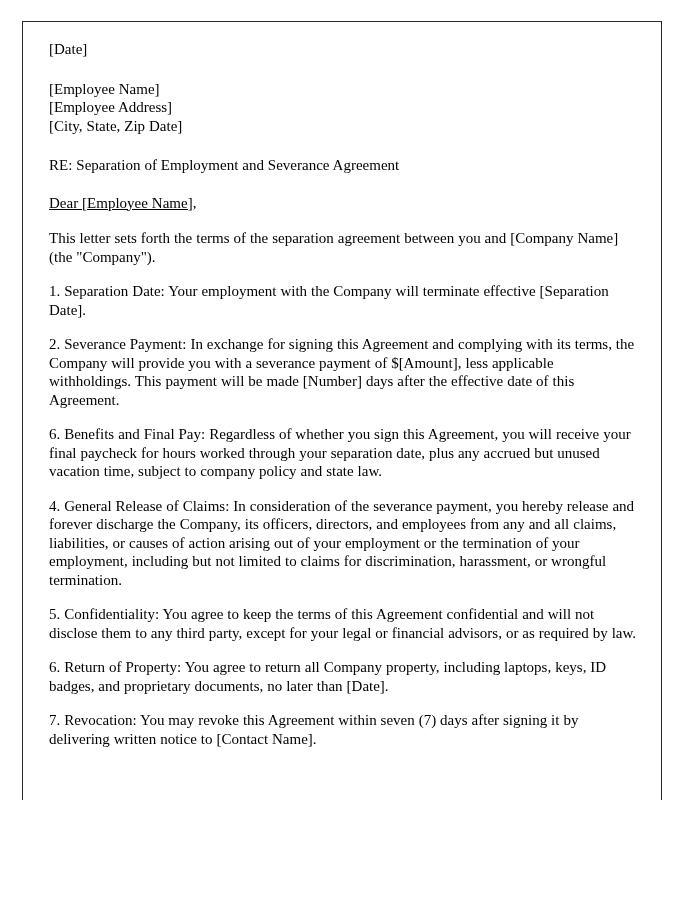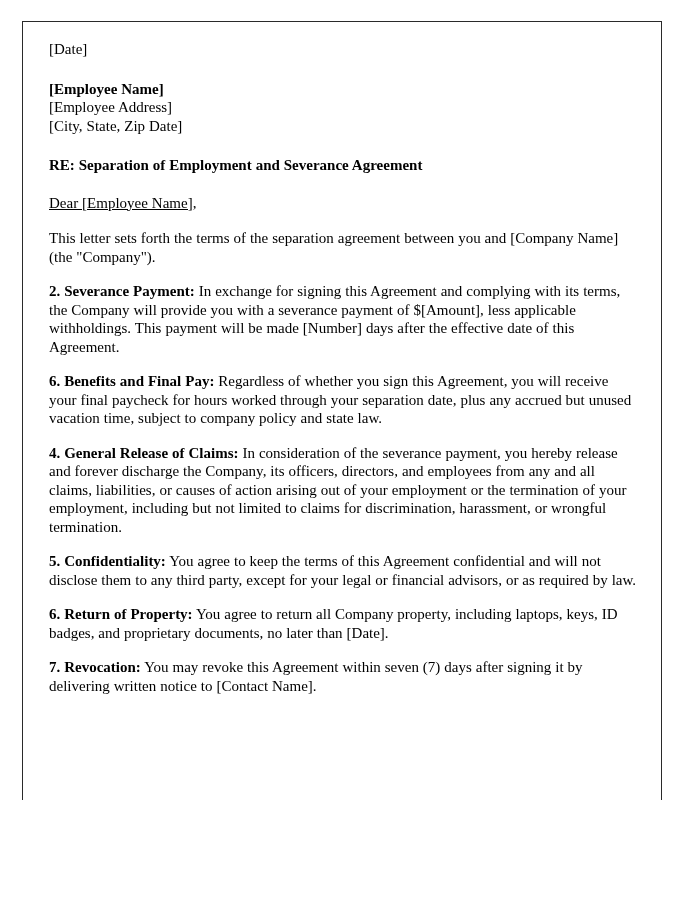--- a/index.html
+++ b/index.html
@@ -36,21 +36,21 @@
   .blk {
     font-size: 15px;
     line-height: 18.5px;
     text-align: left;
     margin: 0 0 16px 0;
     word-spacing: 0.2px;
   }
   .blk:last-child { margin-bottom: 0; }
   .tight { margin-bottom: 16px; }
   .tight .ln { display: block; }
-  b, .bold { font-weight: bold; }
+  b, .bold { font-weight: normal; }
   .date-blk { margin-bottom: 21px; }
   .addr-blk { margin-bottom: 21px; }
   .re-blk { margin-bottom: 19px; }
   .salutation { margin-bottom: 17px; text-decoration: underline; }
 </style>
 </head>
 <body>
 
 <div id="page">
   <div id="letter">
@@ -62,20 +62,24 @@
       <span class="ln">[Employee Address]</span>
       <span class="ln">[City, State, Zip Date]</span>
     </div>
 
     <div class="blk re-blk bold">RE: Separation of Employment and Severance Agreement</div>
 
     <div class="blk salutation">Dear [Employee Name],</div>
 
     <div class="blk">This letter sets forth the terms of the separation agreement between you and [Company Name] (the "Company").</div>
 
+    <div class="blk">
+      <b>1. Separation Date:</b>
+      <span>Your employment with the Company will terminate effective [Separation Date].</span>
+    </div>
 
     <div class="blk">
       <b>2. Severance Payment:</b>
       <span>In exchange for signing this Agreement and complying with its terms, the Company will provide you with a severance payment of $[Amount], less applicable withholdings. This payment will be made [Number] days after the effective date of this Agreement.</span>
     </div>
 
     <div class="blk">
       <b>6. Benefits and Final Pay:</b>
       <span>Regardless of whether you sign this Agreement, you will receive your final paycheck for hours worked through your separation date, plus any accrued but unused vacation time, subject to company policy and state law.</span>
     </div>

